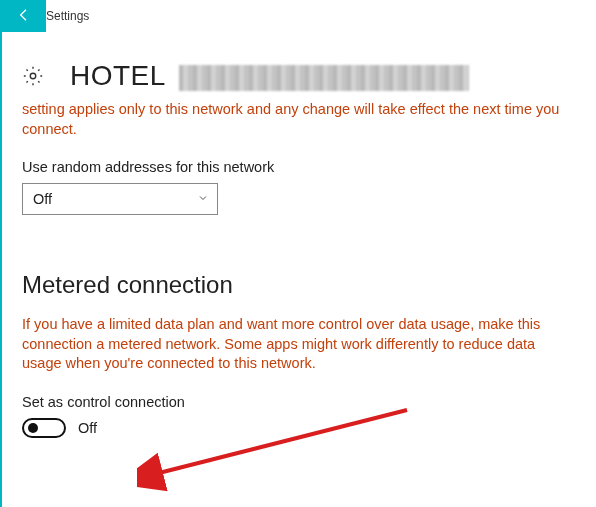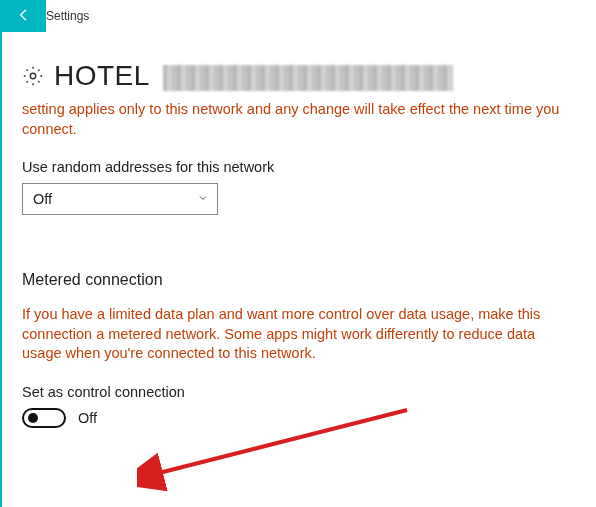--- a/index.html
+++ b/index.html
@@ -36,21 +36,21 @@
     align-items: center;
     font-size: 12px;
     color: #333;
   }
   .content {
     padding: 18px 20px 0 20px;
   }
   .network-header {
     display: flex;
     align-items: center;
-    gap: 10px;
+    gap: 26px;
     margin-top: 10px;
     margin-bottom: 8px;
   }
   .gear-icon {
     width: 22px; height: 22px;
     color: #333;
   }
   .network-name {
     font-size: 28px;
     font-weight: 300;
@@ -88,21 +88,21 @@
     background: #fff;
     display: flex;
     align-items: center;
     justify-content: space-between;
     padding: 0 8px 0 10px;
     font-size: 14.5px;
     cursor: pointer;
   }
   .dropdown .chev svg { width: 12px; height: 12px; color: #555; }
   .section-h {
-    font-size: 16px;
+    font-size: 24px;
     font-weight: 400;
     margin: 56px 0 16px 0;
     color: #222;
   }
   .toggle-row {
     display: flex;
     align-items: center;
     gap: 12px;
     margin-top: 8px;
   }

